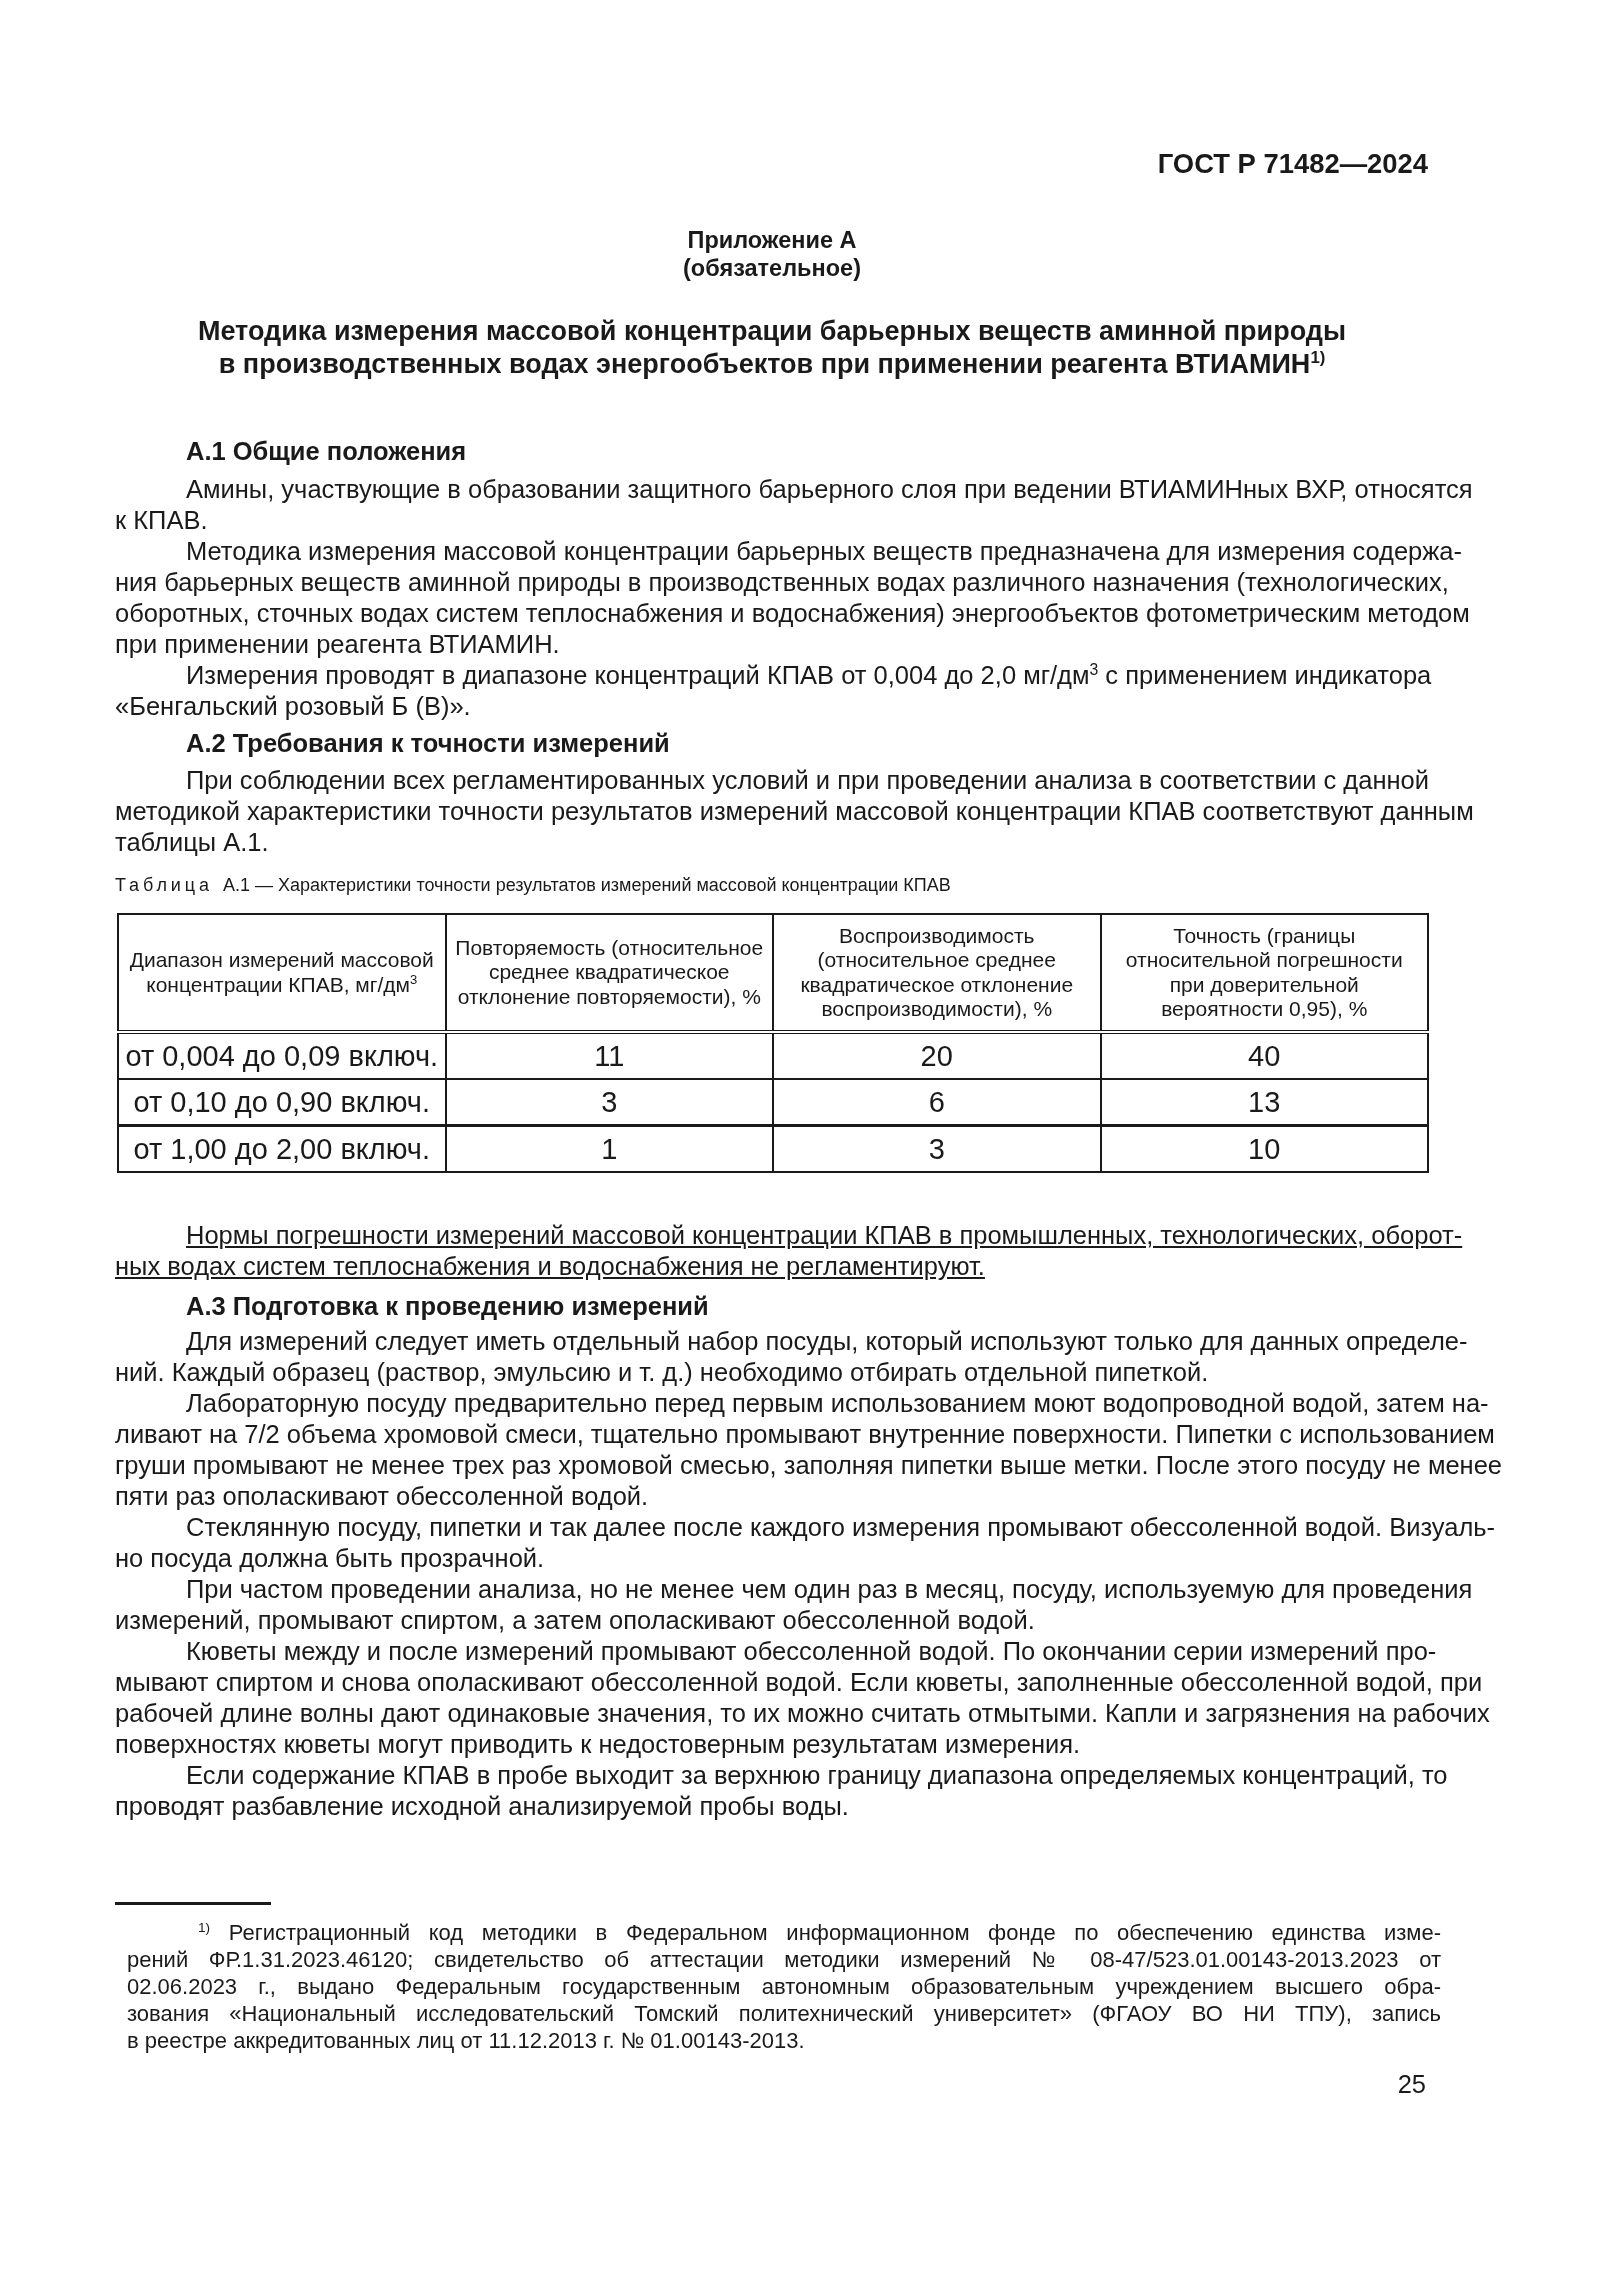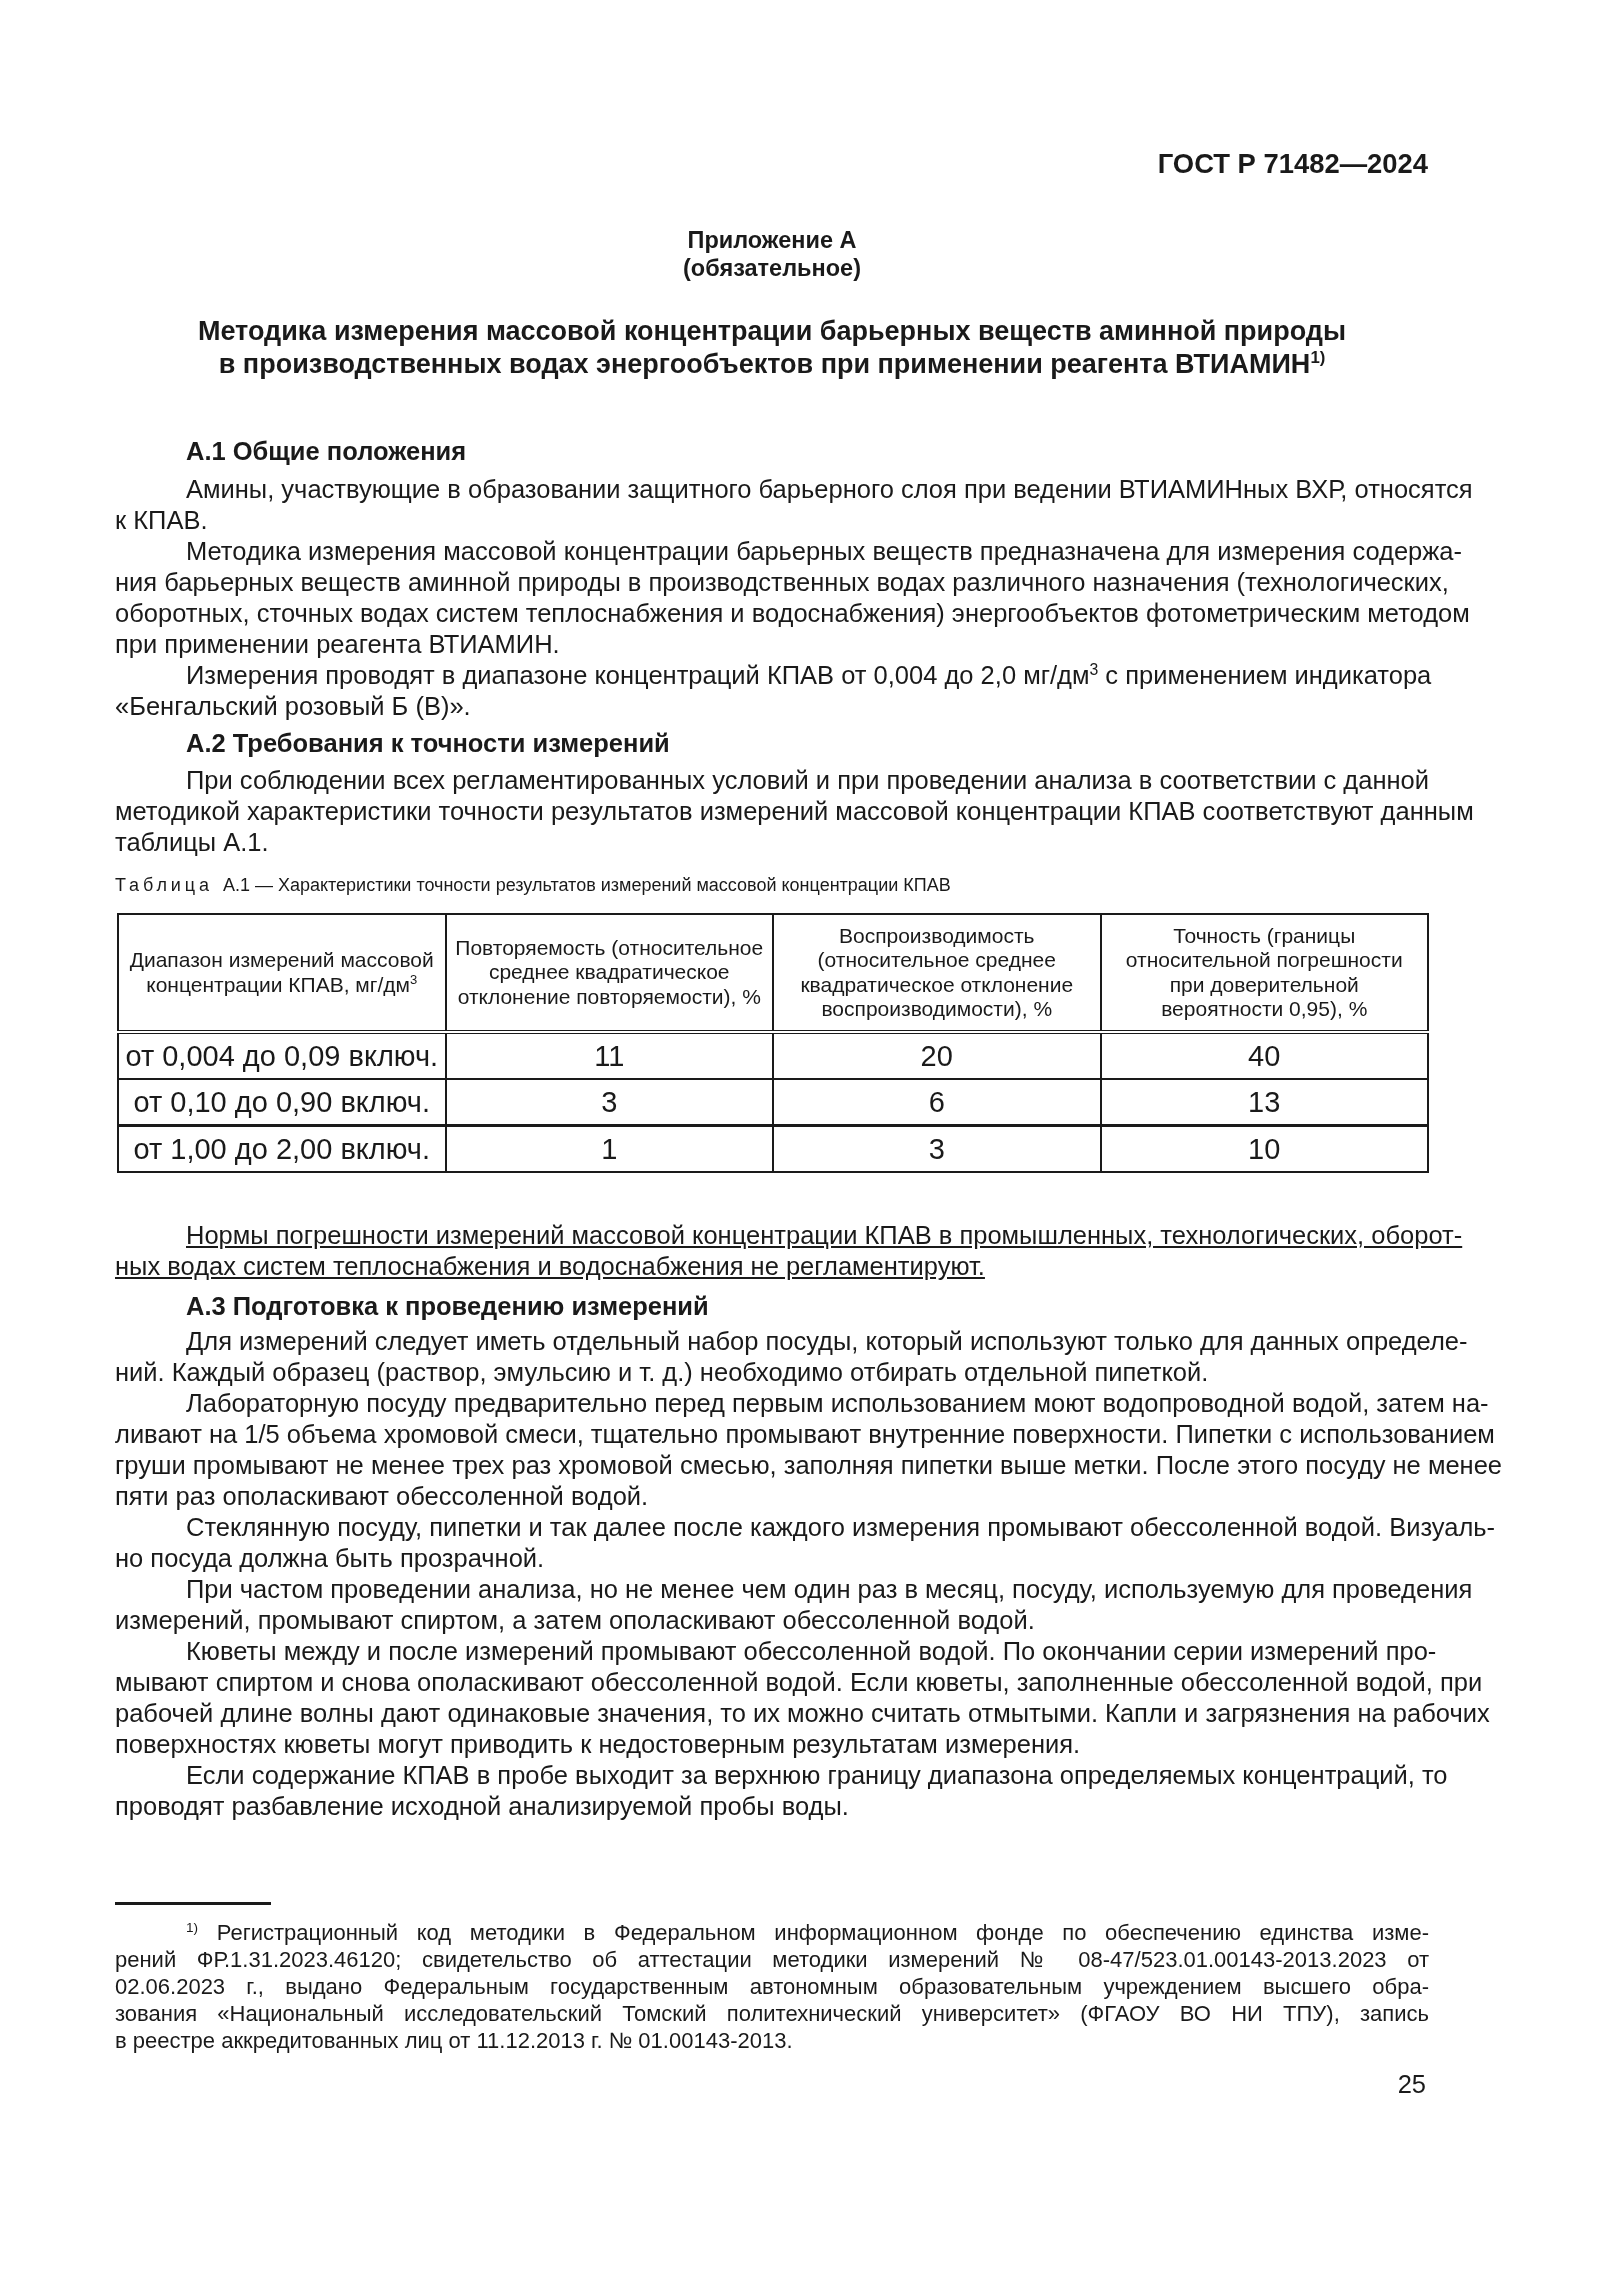--- a/index.html
+++ b/index.html
@@ -18,21 +18,21 @@
   .h { font-weight: bold; padding-left: 71px; height: 31px; line-height: 31px; white-space: nowrap; }
   .caption { font-size: 18px; line-height: 31px; white-space: nowrap; }
   .caption .sp { letter-spacing: 3.9px; }
   table.t { position: absolute; left: 117px; top: 913px; width: 1312px; border-collapse: collapse;
             font-size: 21px; line-height: 24.5px; }
   table.t td, table.t th { border: 2px solid #1a1a1a; text-align: center; vertical-align: middle; font-weight: normal; padding: 0 5.9px; width: 25%; }
   table.t thead th { height: 115px; border-bottom: 4.9px double #1a1a1a; }
   table.t tbody td { height: 44px; font-size: 29px; }
   table.t { border: 2.9px solid #1a1a1a; }
   .fn-rule { left: 115px; top: 1902px; width: 156px; height: 2.9px; background: #1a1a1a; }
-  .fn { left: 115px; width: 1314px; font-size: 22px; }
+  .fn { left: 127px; width: 1314px; font-size: 22px; }
   .fn .line { height: 27px; line-height: 27px; }
   .pg { right: 195px; top: 2070px; font-size: 25.5px; line-height: 29px; }
 </style>
 </head>
 <body>
 
 <div class="abs hdr">ГОСТ Р 71482—2024</div>
 
 <div class="abs center annex">
   <div>Приложение А</div>
@@ -105,21 +105,21 @@
   <div class="line ind">Нормы погрешности измерений массовой концентрации КПАВ в промышленных, технологических, оборот-</div>
   <div class="line last">ных водах систем теплоснабжения и водоснабжения не регламентируют.</div>
 </div>
 
 <div class="abs col" style="top:1285px;">
   <div class="h">А.3 Подготовка к проведению измерений</div>
   <div style="height:3.9px"></div>
   <div class="line ind">Для измерений следует иметь отдельный набор посуды, который используют только для данных определе-</div>
   <div class="line last">ний. Каждый образец (раствор, эмульсию и т. д.) необходимо отбирать отдельной пипеткой.</div>
   <div class="line ind">Лабораторную посуду предварительно перед первым использованием моют водопроводной водой, затем на-</div>
-  <div class="line">ливают на 1/5 объема хромовой смеси, тщательно промывают внутренние поверхности. Пипетки с использованием</div>
+  <div class="line">ливают на 7/2 объема хромовой смеси, тщательно промывают внутренние поверхности. Пипетки с использованием</div>
   <div class="line">груши промывают не менее трех раз хромовой смесью, заполняя пипетки выше метки. После этого посуду не менее</div>
   <div class="line last">пяти раз ополаскивают обессоленной водой.</div>
   <div class="line ind">Стеклянную посуду, пипетки и так далее после каждого измерения промывают обессоленной водой. Визуаль-</div>
   <div class="line last">но посуда должна быть прозрачной.</div>
   <div class="line ind">При частом проведении анализа, но не менее чем один раз в месяц, посуду, используемую для проведения</div>
   <div class="line last">измерений, промывают спиртом, а затем ополаскивают обессоленной водой.</div>
   <div class="line ind">Кюветы между и после измерений промывают обессоленной водой. По окончании серии измерений про-</div>
   <div class="line">мывают спиртом и снова ополаскивают обессоленной водой. Если кюветы, заполненные обессоленной водой, при</div>
   <div class="line">рабочей длине волны дают одинаковые значения, то их можно считать отмытыми. Капли и загрязнения на рабочих</div>
   <div class="line last">поверхностях кюветы могут приводить к недостоверным результатам измерения.</div>

